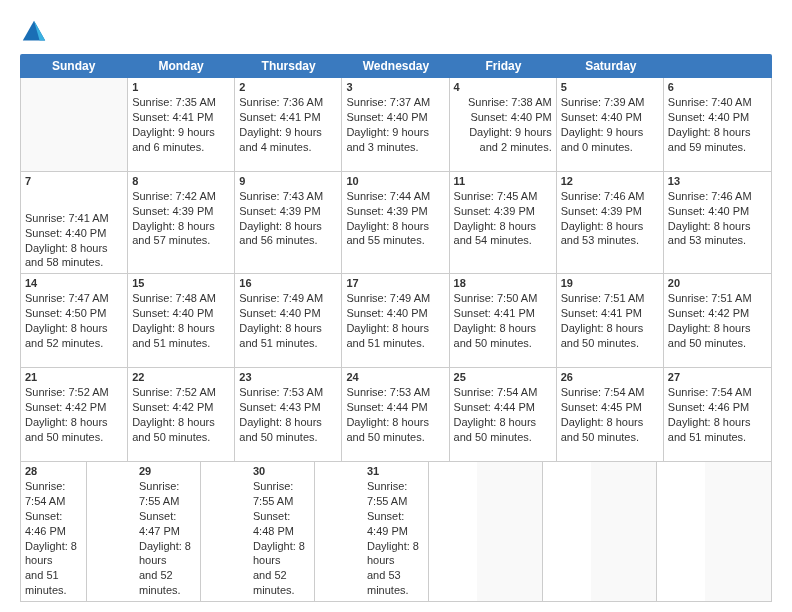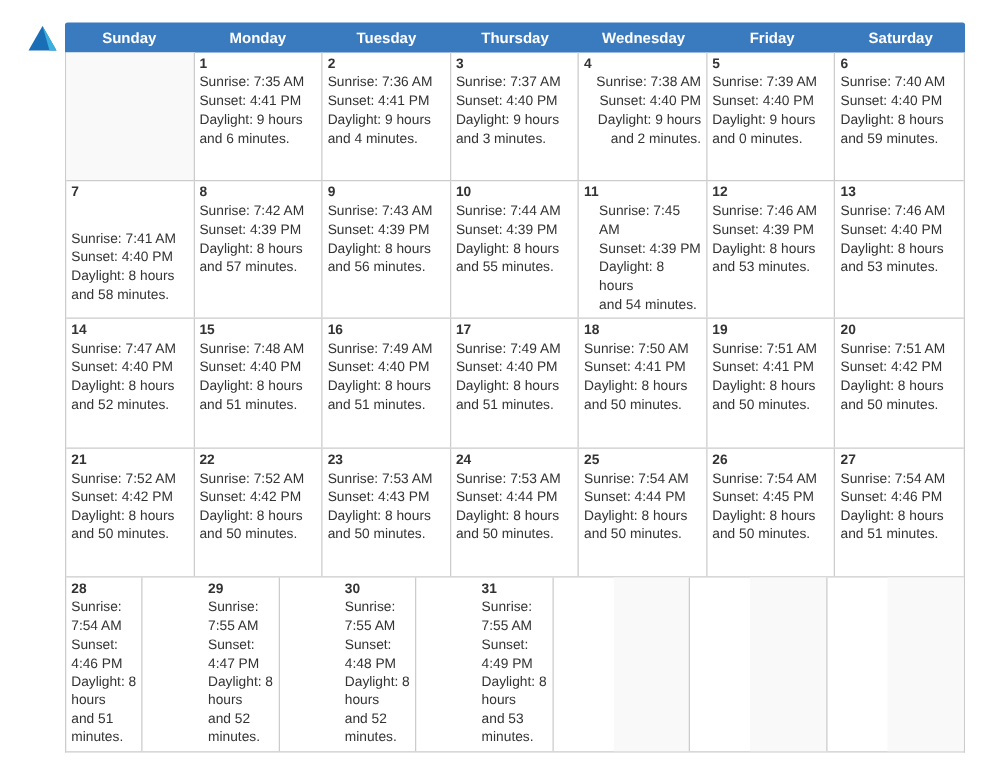--- a/index.html
+++ b/index.html
@@ -8,21 +8,21 @@
       background: #fff;
       width: 792px;
       height: 612px;
       overflow: hidden;
     }
     .page {
       width: 792px;
       height: 612px;
       padding: 18px 20px 10px 20px;
       display: flex;
-      flex-direction: row;
+      flex-direction: column;
     }
     .header {
       display: flex;
       justify-content: space-between;
       align-items: flex-start;
       margin-bottom: 8px;
     }
     .logo {
       display: flex;
       align-items: center;
@@ -133,21 +133,20 @@
     <div class="title-block">
       <h1></h1>
       <div class="subtitle"></div>
     </div>
   </div>
 
   <div class="calendar">
     <div class="cal-header-row">
     <div class="cal-header-cell">Sunday</div>
         <div class="cal-header-cell">Monday</div>
-        <div class="cal-header-cell">Tuesday</div>
         <div class="cal-header-cell">Thursday</div>
         <div class="cal-header-cell">Wednesday</div>
         <div class="cal-header-cell">Friday</div>
         <div class="cal-header-cell">Saturday</div>
       </div>
     <div class="cal-body">
     <div class="cal-row">
           <div class="cal-cell empty"></div>
           <div class="cal-cell">
             <span class="day-num">1</span>
@@ -216,21 +215,21 @@
           </div>
           <div class="cal-cell">
             <span class="day-num">10</span>
             <div class="day-info" style="white-space: pre-line;">Sunrise: 7:44 AM
 Sunset: 4:39 PM
 Daylight: 8 hours
 and 55 minutes.</div>
           </div>
           <div class="cal-cell">
             <span class="day-num">11</span>
-            <div class="day-info" style="white-space: pre-line; margin-left: 12px;">Sunrise: 7:45 AM
+            <div class="day-info" style="white-space: pre-line;">Sunrise: 7:45 AM
 Sunset: 4:39 PM
 Daylight: 8 hours
 and 54 minutes.</div>
           </div>
           <div class="cal-cell">
             <span class="day-num">12</span>
             <div class="day-info" style="white-space: pre-line;">Sunrise: 7:46 AM
 Sunset: 4:39 PM
 Daylight: 8 hours
 and 53 minutes.</div>
@@ -240,21 +239,21 @@
             <div class="day-info" style="white-space: pre-line;">Sunrise: 7:46 AM
 Sunset: 4:40 PM
 Daylight: 8 hours
 and 53 minutes.</div>
           </div>
         </div>
         <div class="cal-row">
           <div class="cal-cell">
             <span class="day-num">14</span>
             <div class="day-info" style="white-space: pre-line;">Sunrise: 7:47 AM
-Sunset: 4:40 PM
+Sunset: 4:50 PM
 Daylight: 8 hours
 and 52 minutes.</div>
           </div>
           <div class="cal-cell">
             <span class="day-num">15</span>
             <div class="day-info" style="white-space: pre-line;">Sunrise: 7:48 AM
 Sunset: 4:40 PM
 Daylight: 8 hours
 and 51 minutes.</div>
           </div>

